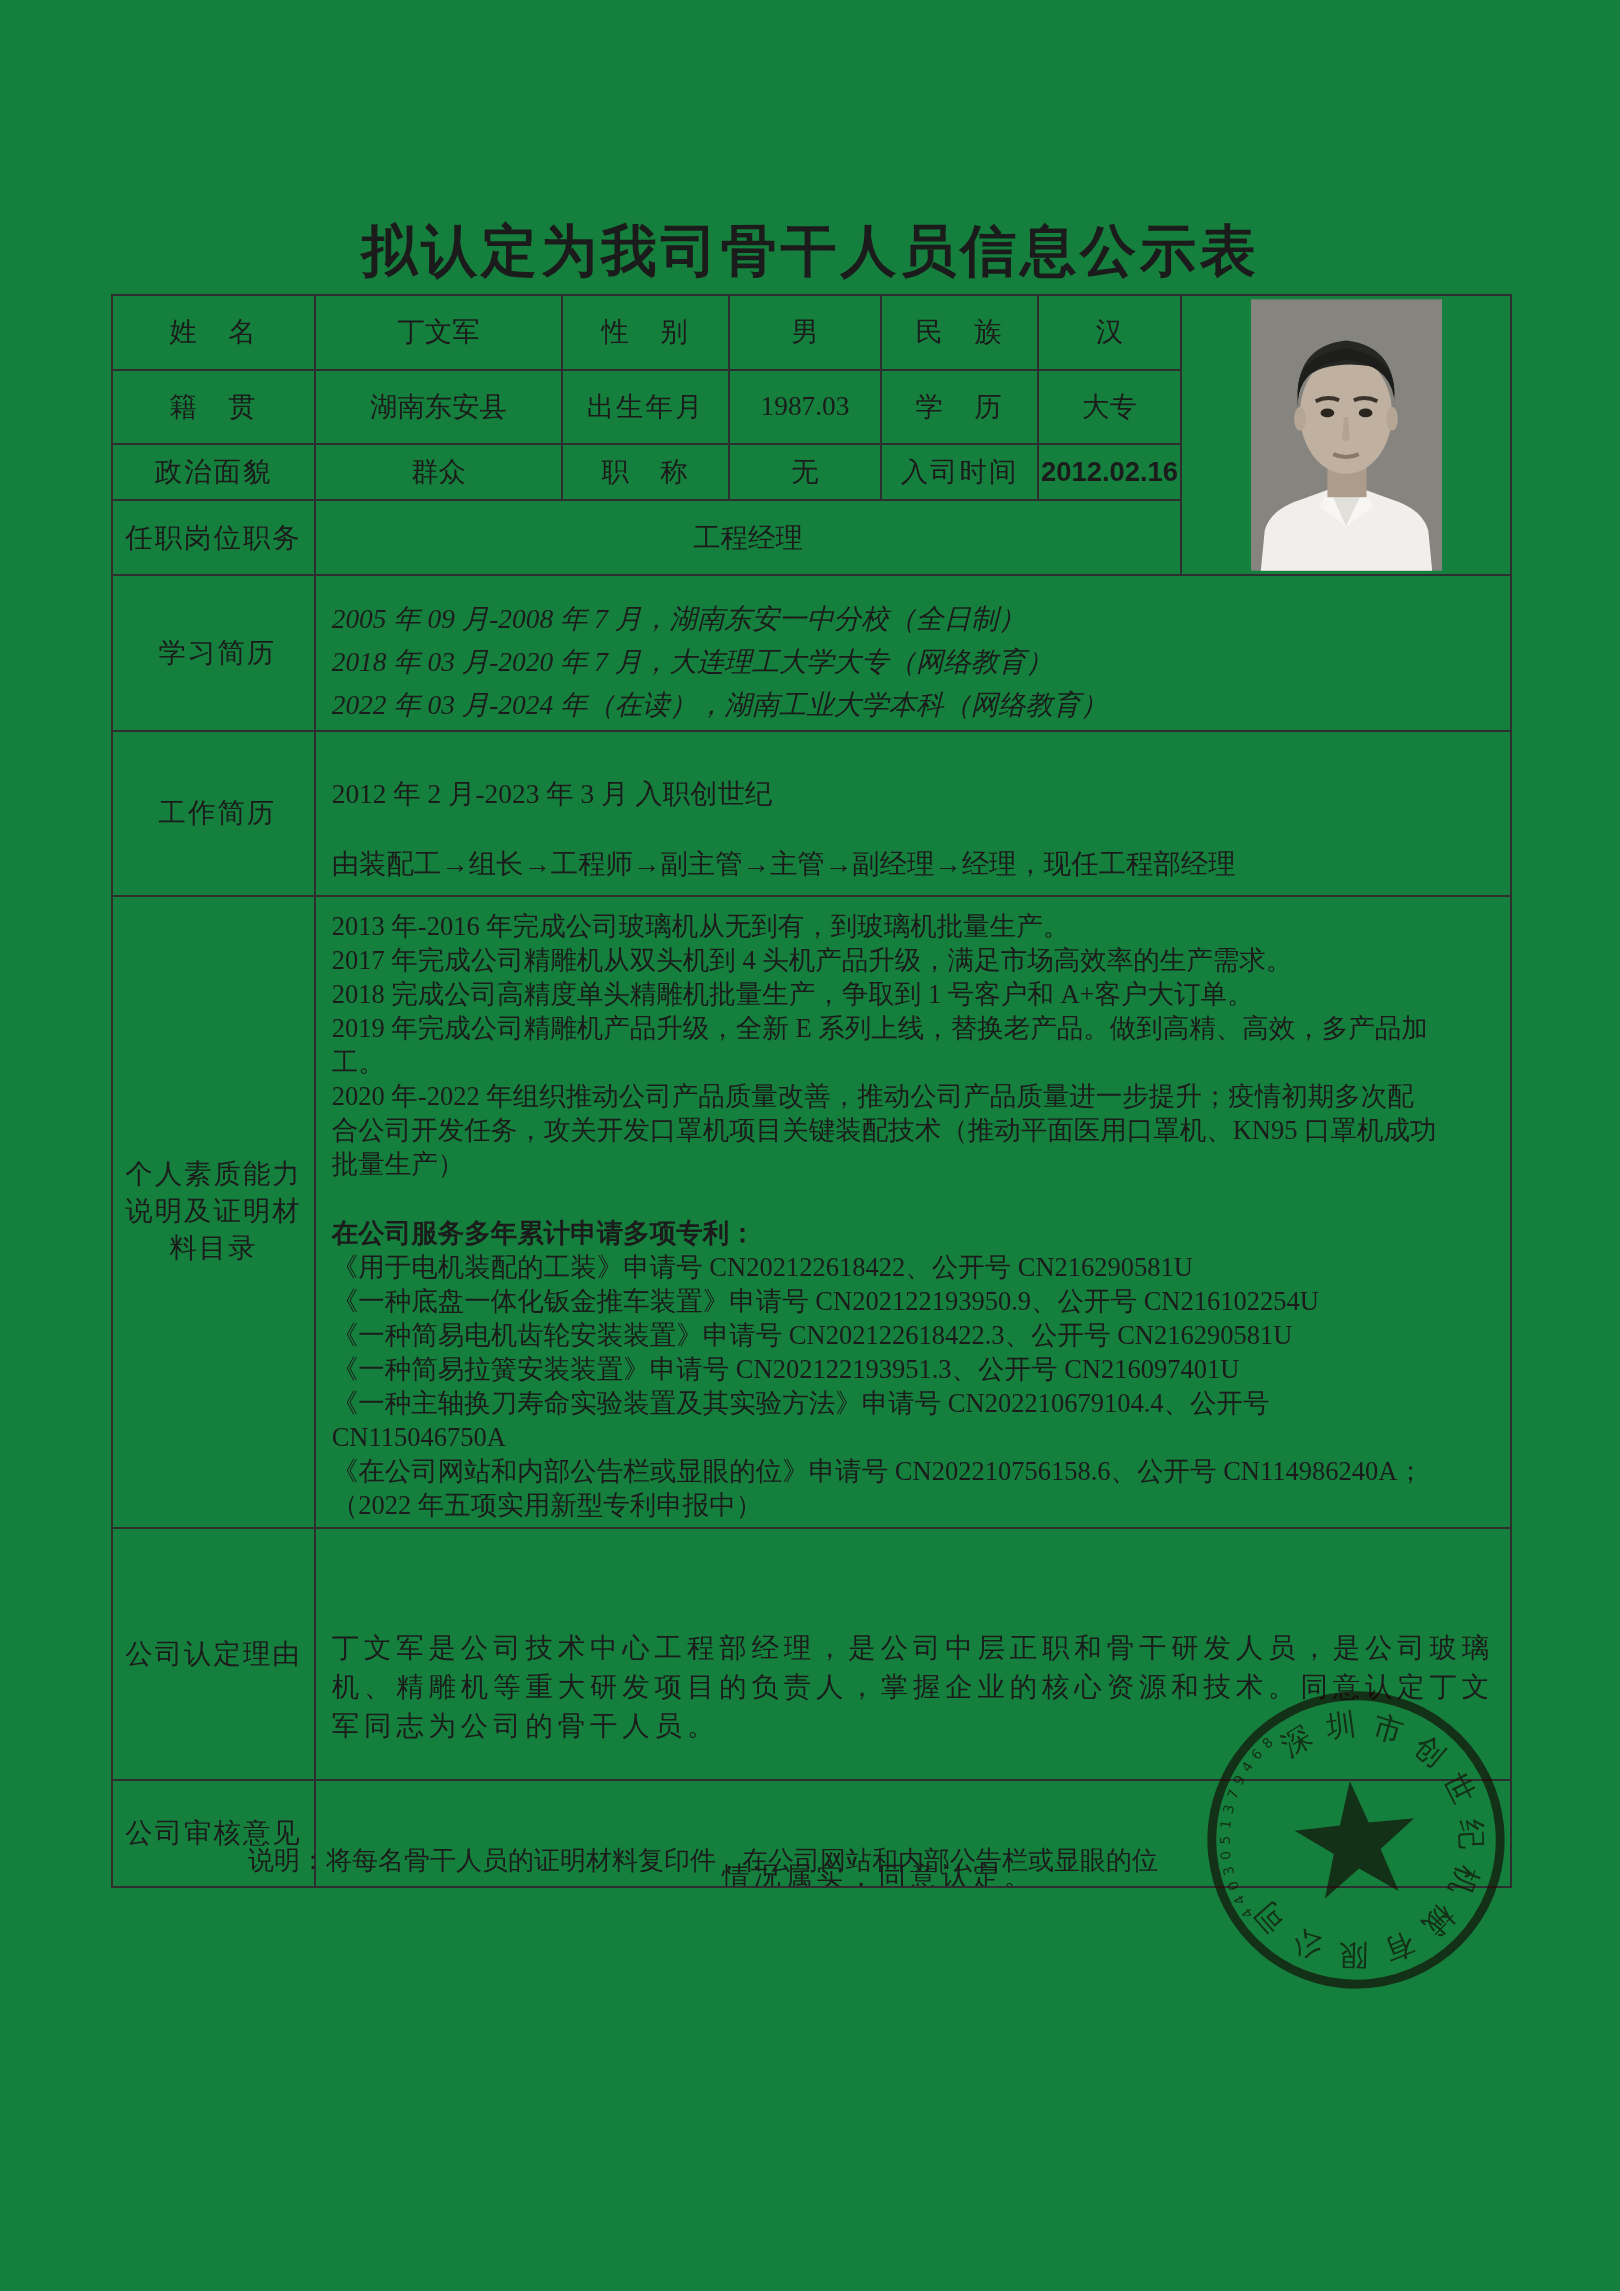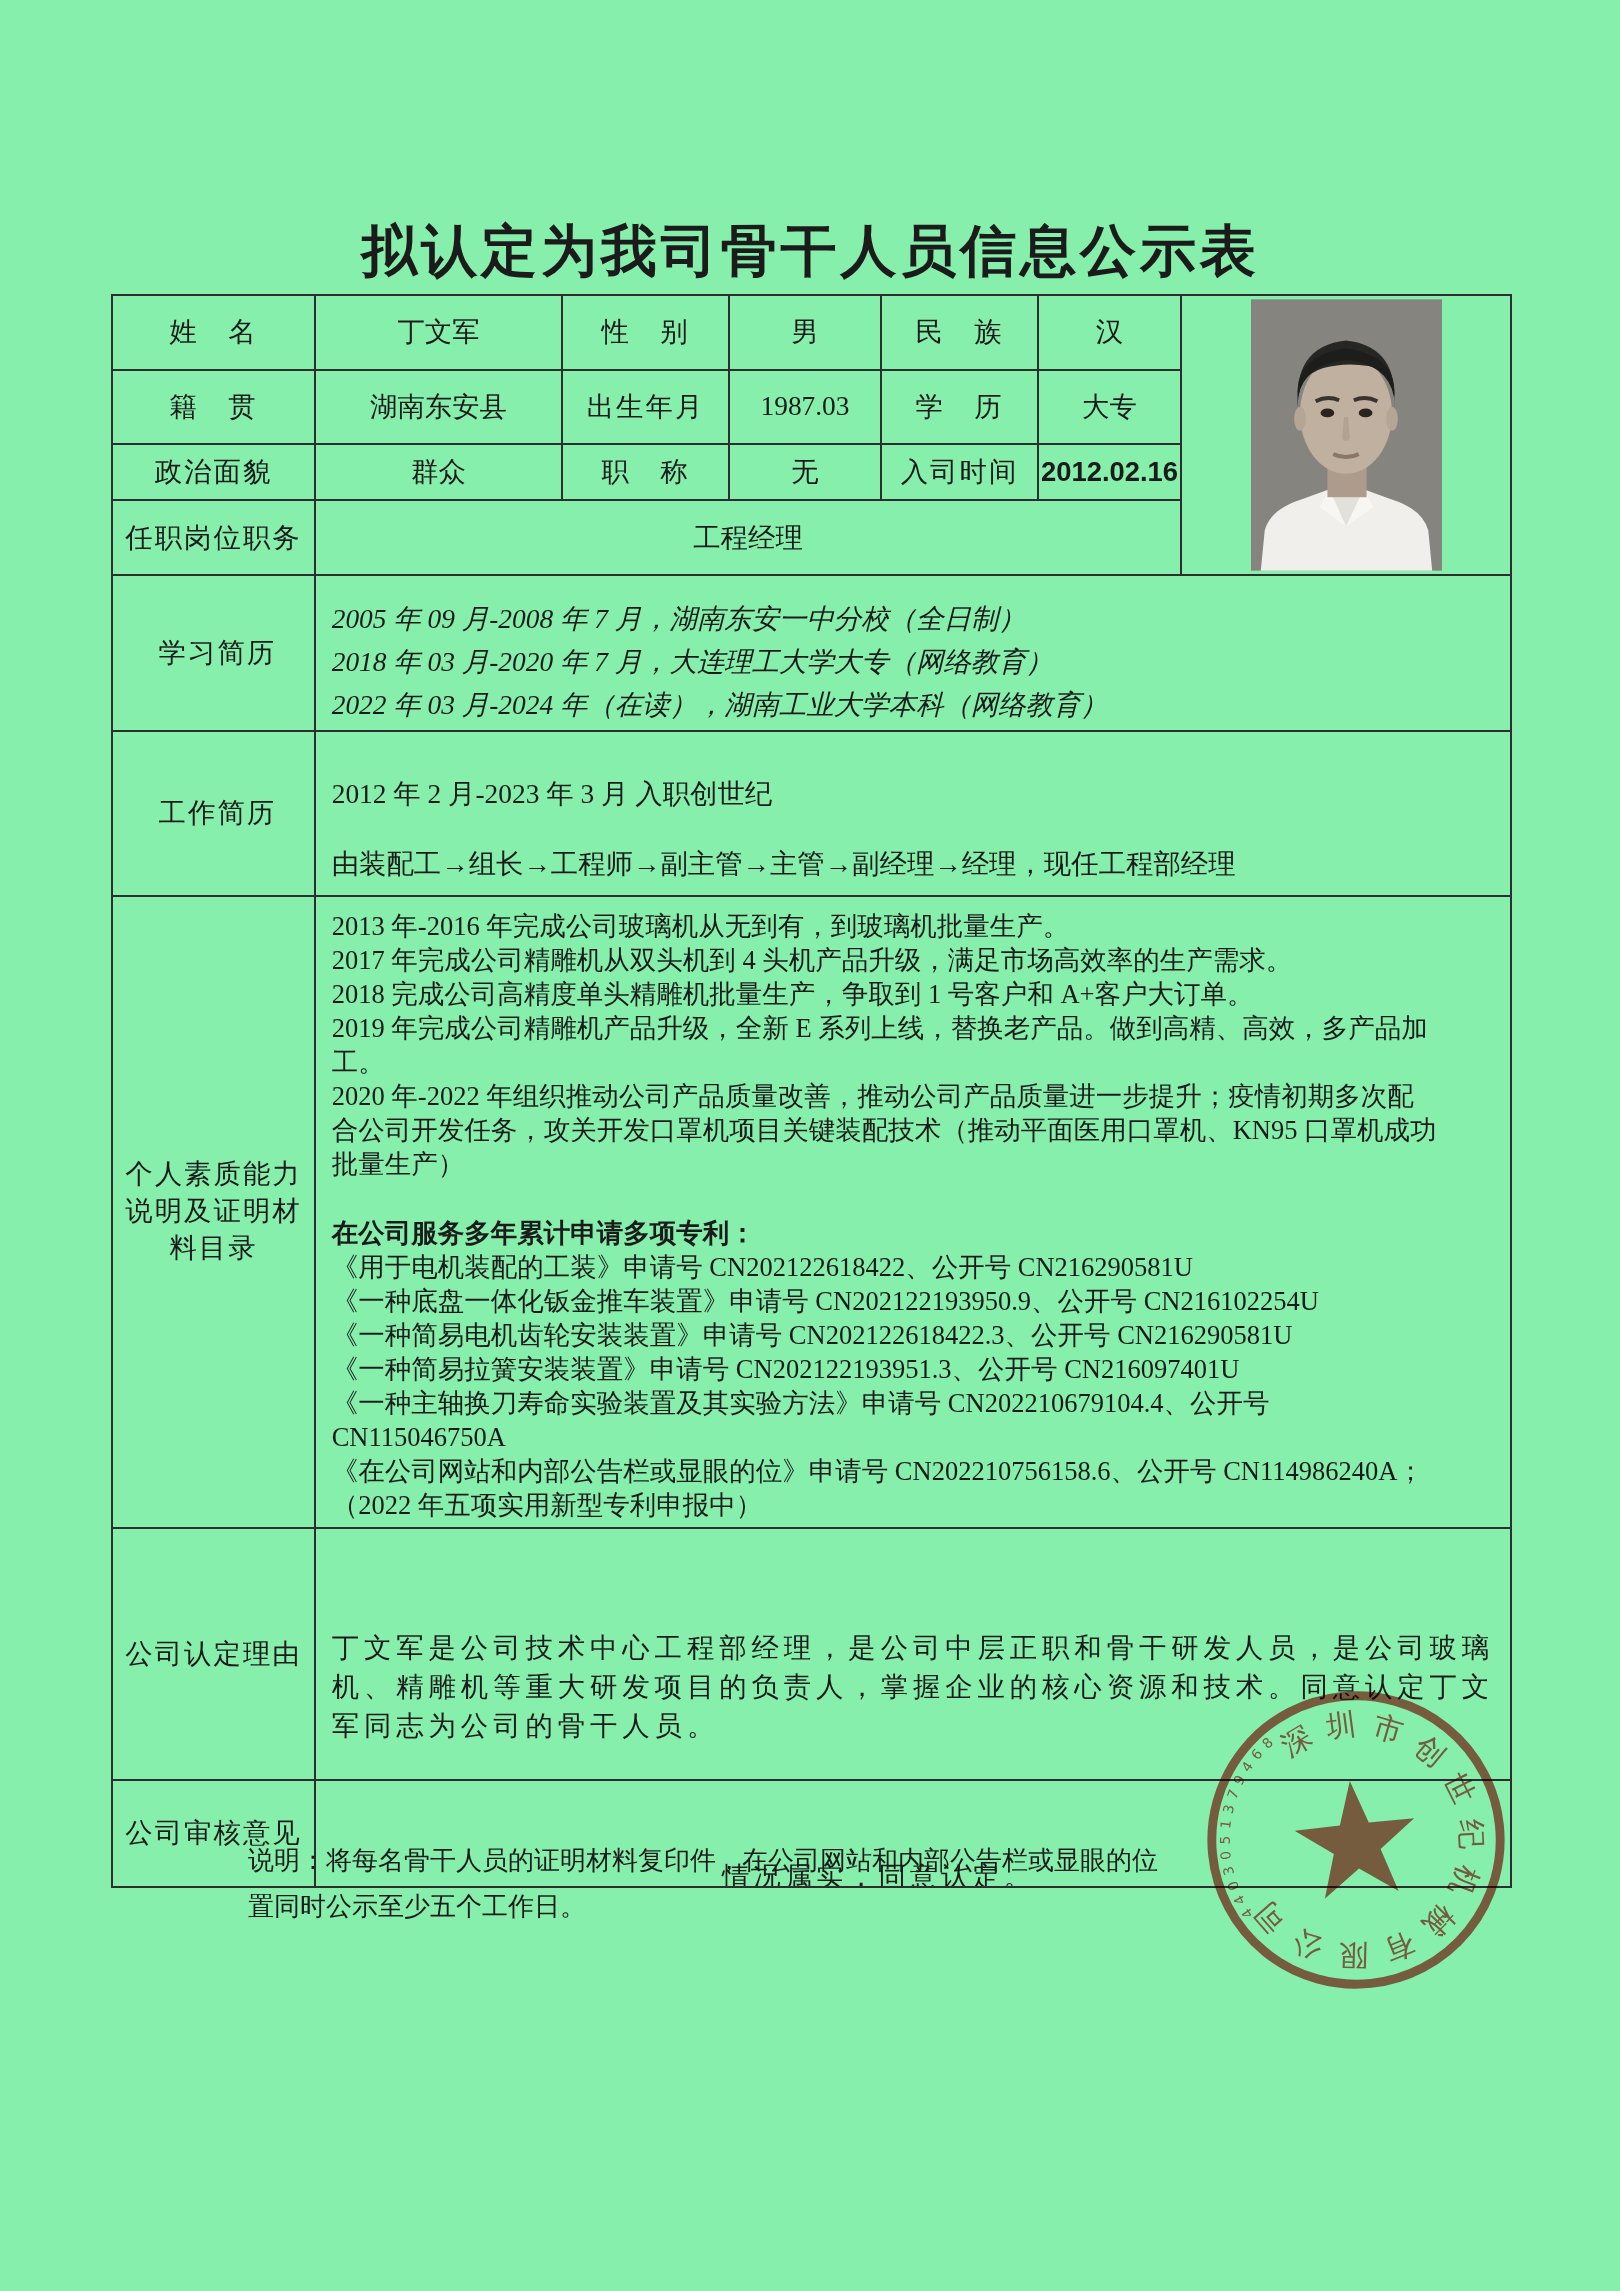--- a/index.html
+++ b/index.html
@@ -1,18 +1,18 @@
 <!DOCTYPE html>
 <html><head>
 <meta charset="utf-8">
 <style>
   html,body{margin:0;padding:0;background:#e8e8e8;}
   .page{
     position:relative; width:1620px; height:2292px; margin:0 auto;
-    background:#86efac; overflow:hidden;
+    background:#15803d; overflow:hidden;
     font-family:"Liberation Serif","DejaVu Serif",serif;
     color:#1b1b1b;
   }
   .doc-title{
     position:absolute; left:111px; top:214px; width:1399px;
     text-align:center; font-size:56px; font-weight:bold; letter-spacing:3.9px;
     white-space:nowrap;
   }
   table.info{
     position:absolute; left:111px; top:294px; width:1399px;
@@ -196,21 +196,20 @@
           <div class="seal-note">（盖章）</div>
 
         </div>
       </td>
     </tr>
   </tbody>
     </table>
 
   <div class="note">
       <div>说明：将每名骨干人员的证明材料复印件，在公司网站和内部公告栏或显眼的位</div>
-      <div>置同时公示至少五个工作日。</div>
     </div>
 
   <svg class="stamp" id="seal-svg" viewBox="0 0 320 320">
       <circle cx="160" cy="160" r="146" fill="none" stroke="#d9463e" stroke-width="9"></circle>
       <polygon points="160.0,100.0 145.3,143.8 99.1,144.2 136.2,171.7 122.4,215.8 160.0,189.0 197.6,215.8 183.8,171.7 220.9,144.2 174.7,143.8" fill="#d9463e"></polygon>
       <text transform="translate(110.6,54.0) rotate(-25.0)" text-anchor="middle" dominant-baseline="central" font-size="30" fill="#d9463e" font-family="&quot;Liberation Serif&quot;,&quot;DejaVu Serif&quot;,serif">深</text>
       <text transform="translate(157.1,43.0) rotate(-1.4)" text-anchor="middle" dominant-baseline="central" font-size="30" fill="#d9463e" font-family="&quot;Liberation Serif&quot;,&quot;DejaVu Serif&quot;,serif">圳</text>
       <text transform="translate(204.2,51.7) rotate(22.2)" text-anchor="middle" dominant-baseline="central" font-size="30" fill="#d9463e" font-family="&quot;Liberation Serif&quot;,&quot;DejaVu Serif&quot;,serif">市</text>
       <text transform="translate(243.9,78.4) rotate(45.8)" text-anchor="middle" dominant-baseline="central" font-size="30" fill="#d9463e" font-family="&quot;Liberation Serif&quot;,&quot;DejaVu Serif&quot;,serif">创</text>
       <text transform="translate(269.5,118.8) rotate(69.4)" text-anchor="middle" dominant-baseline="central" font-size="30" fill="#d9463e" font-family="&quot;Liberation Serif&quot;,&quot;DejaVu Serif&quot;,serif">世</text>

